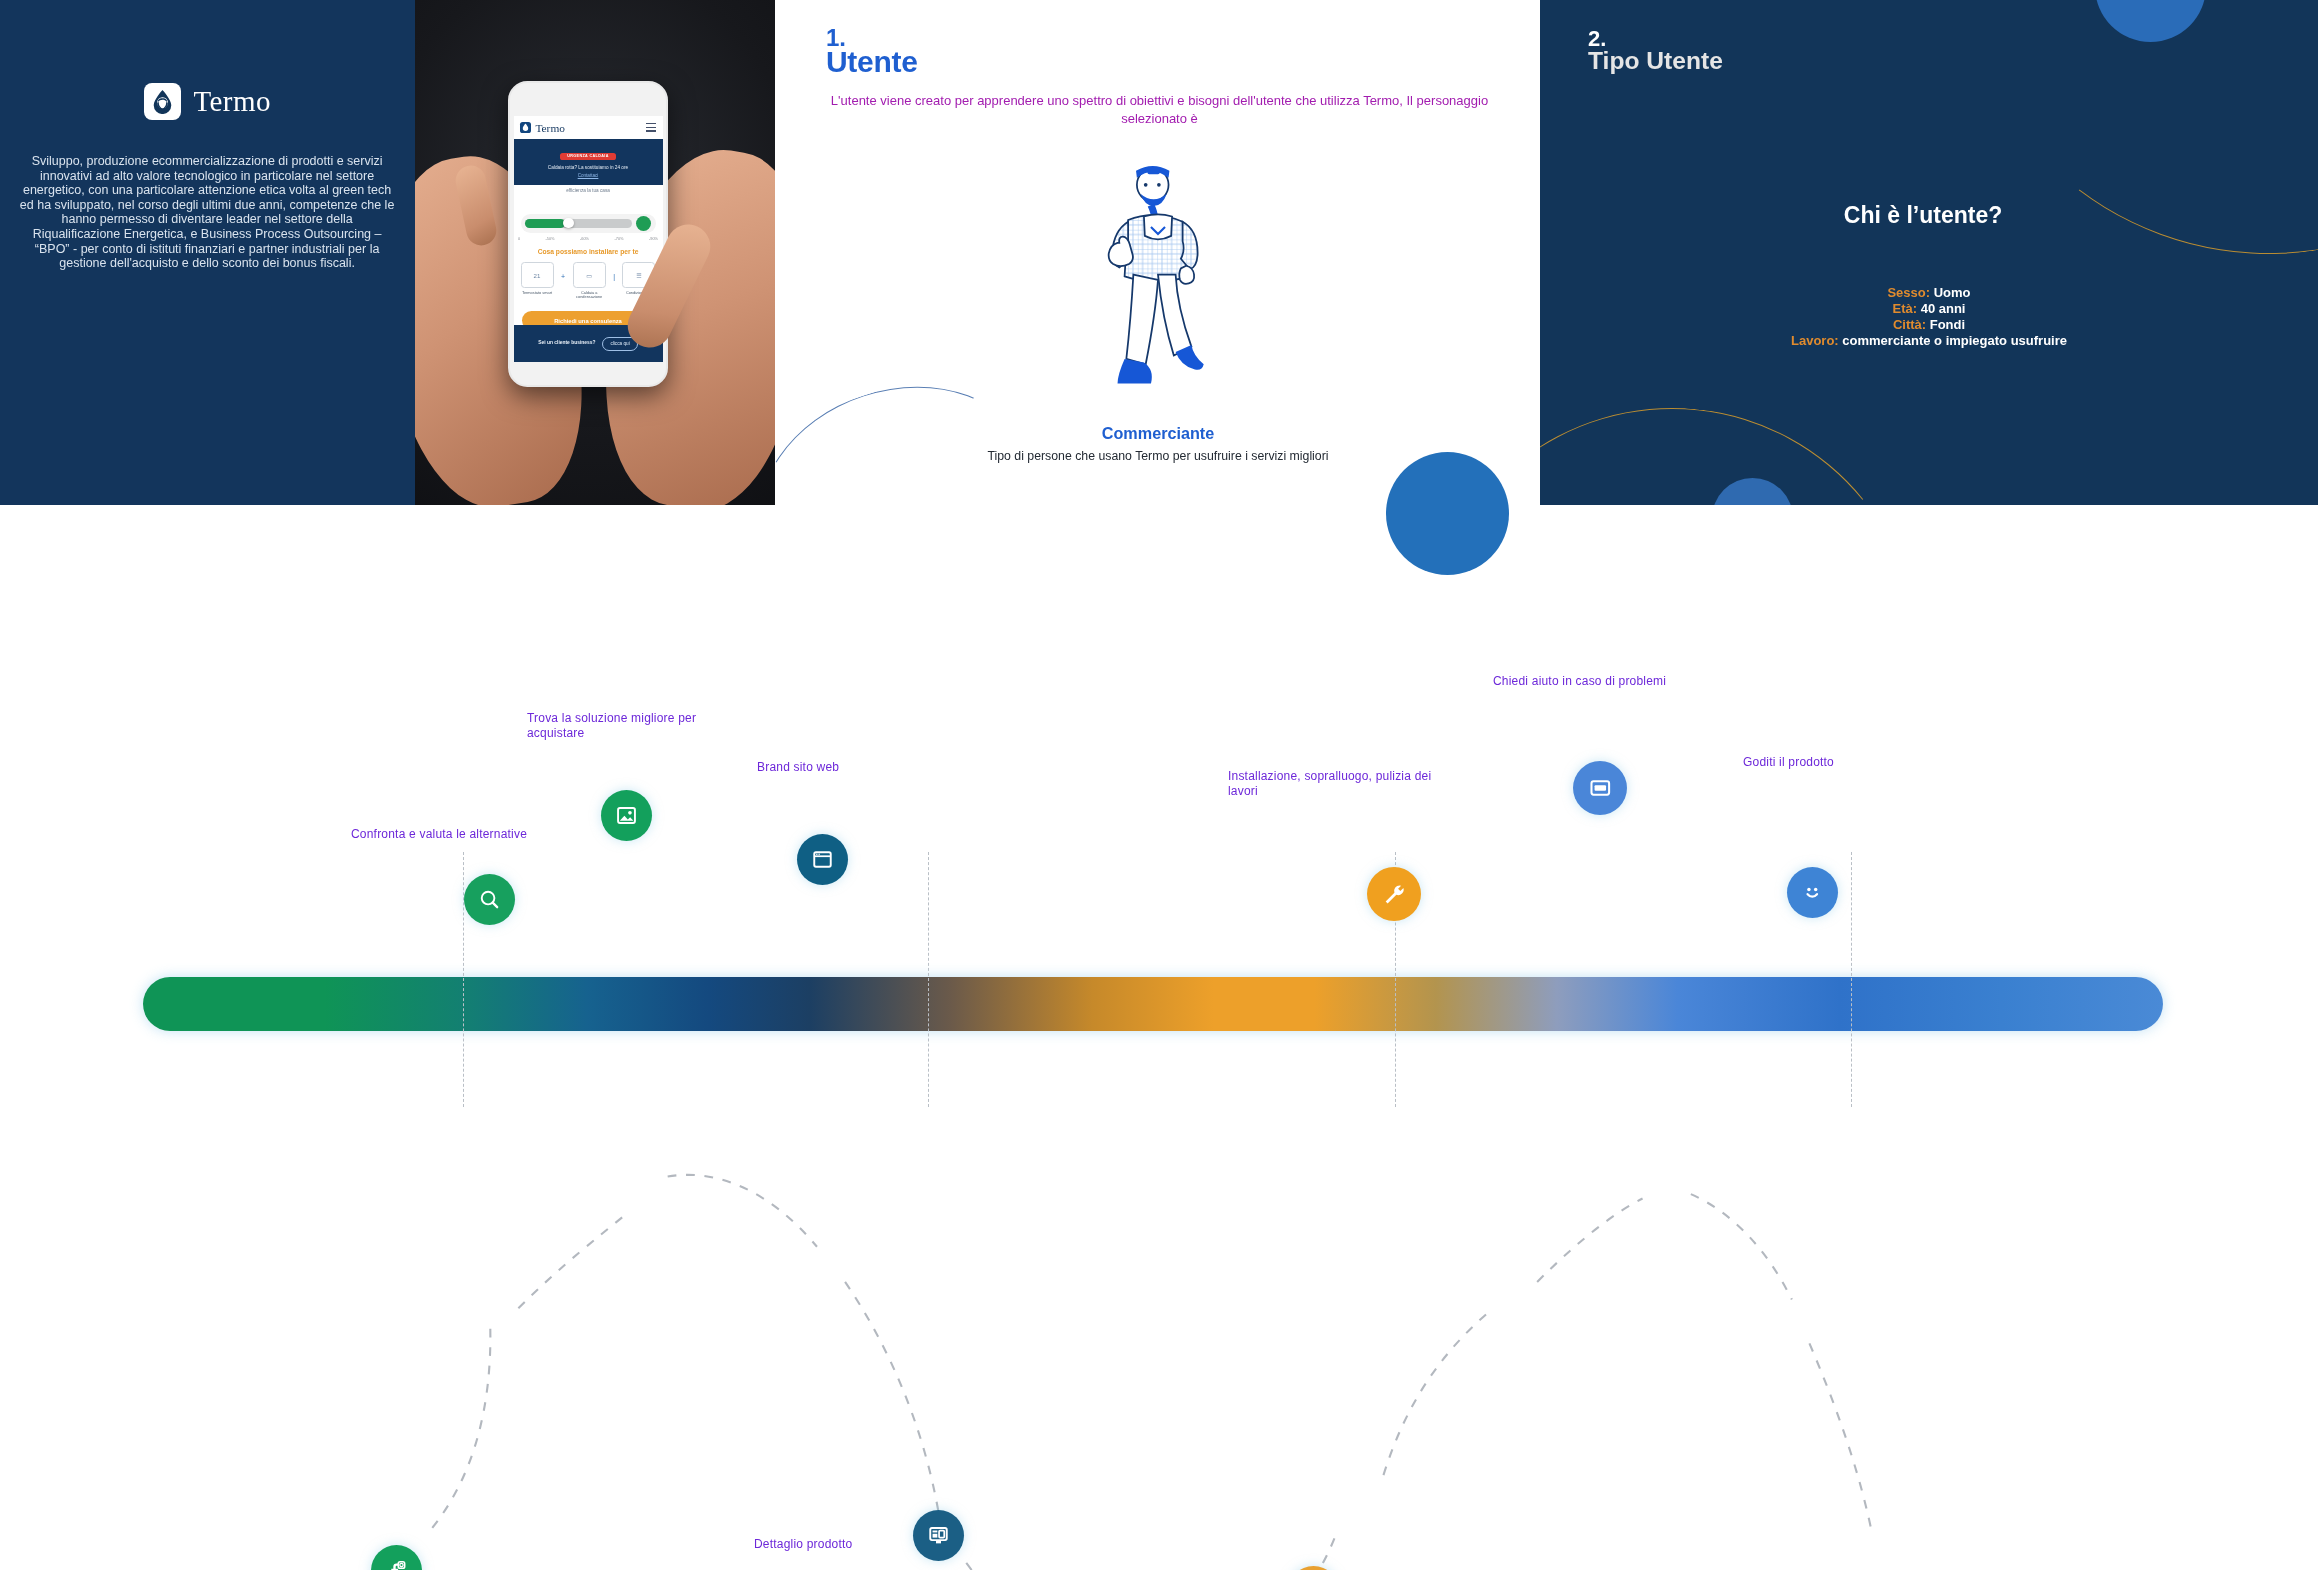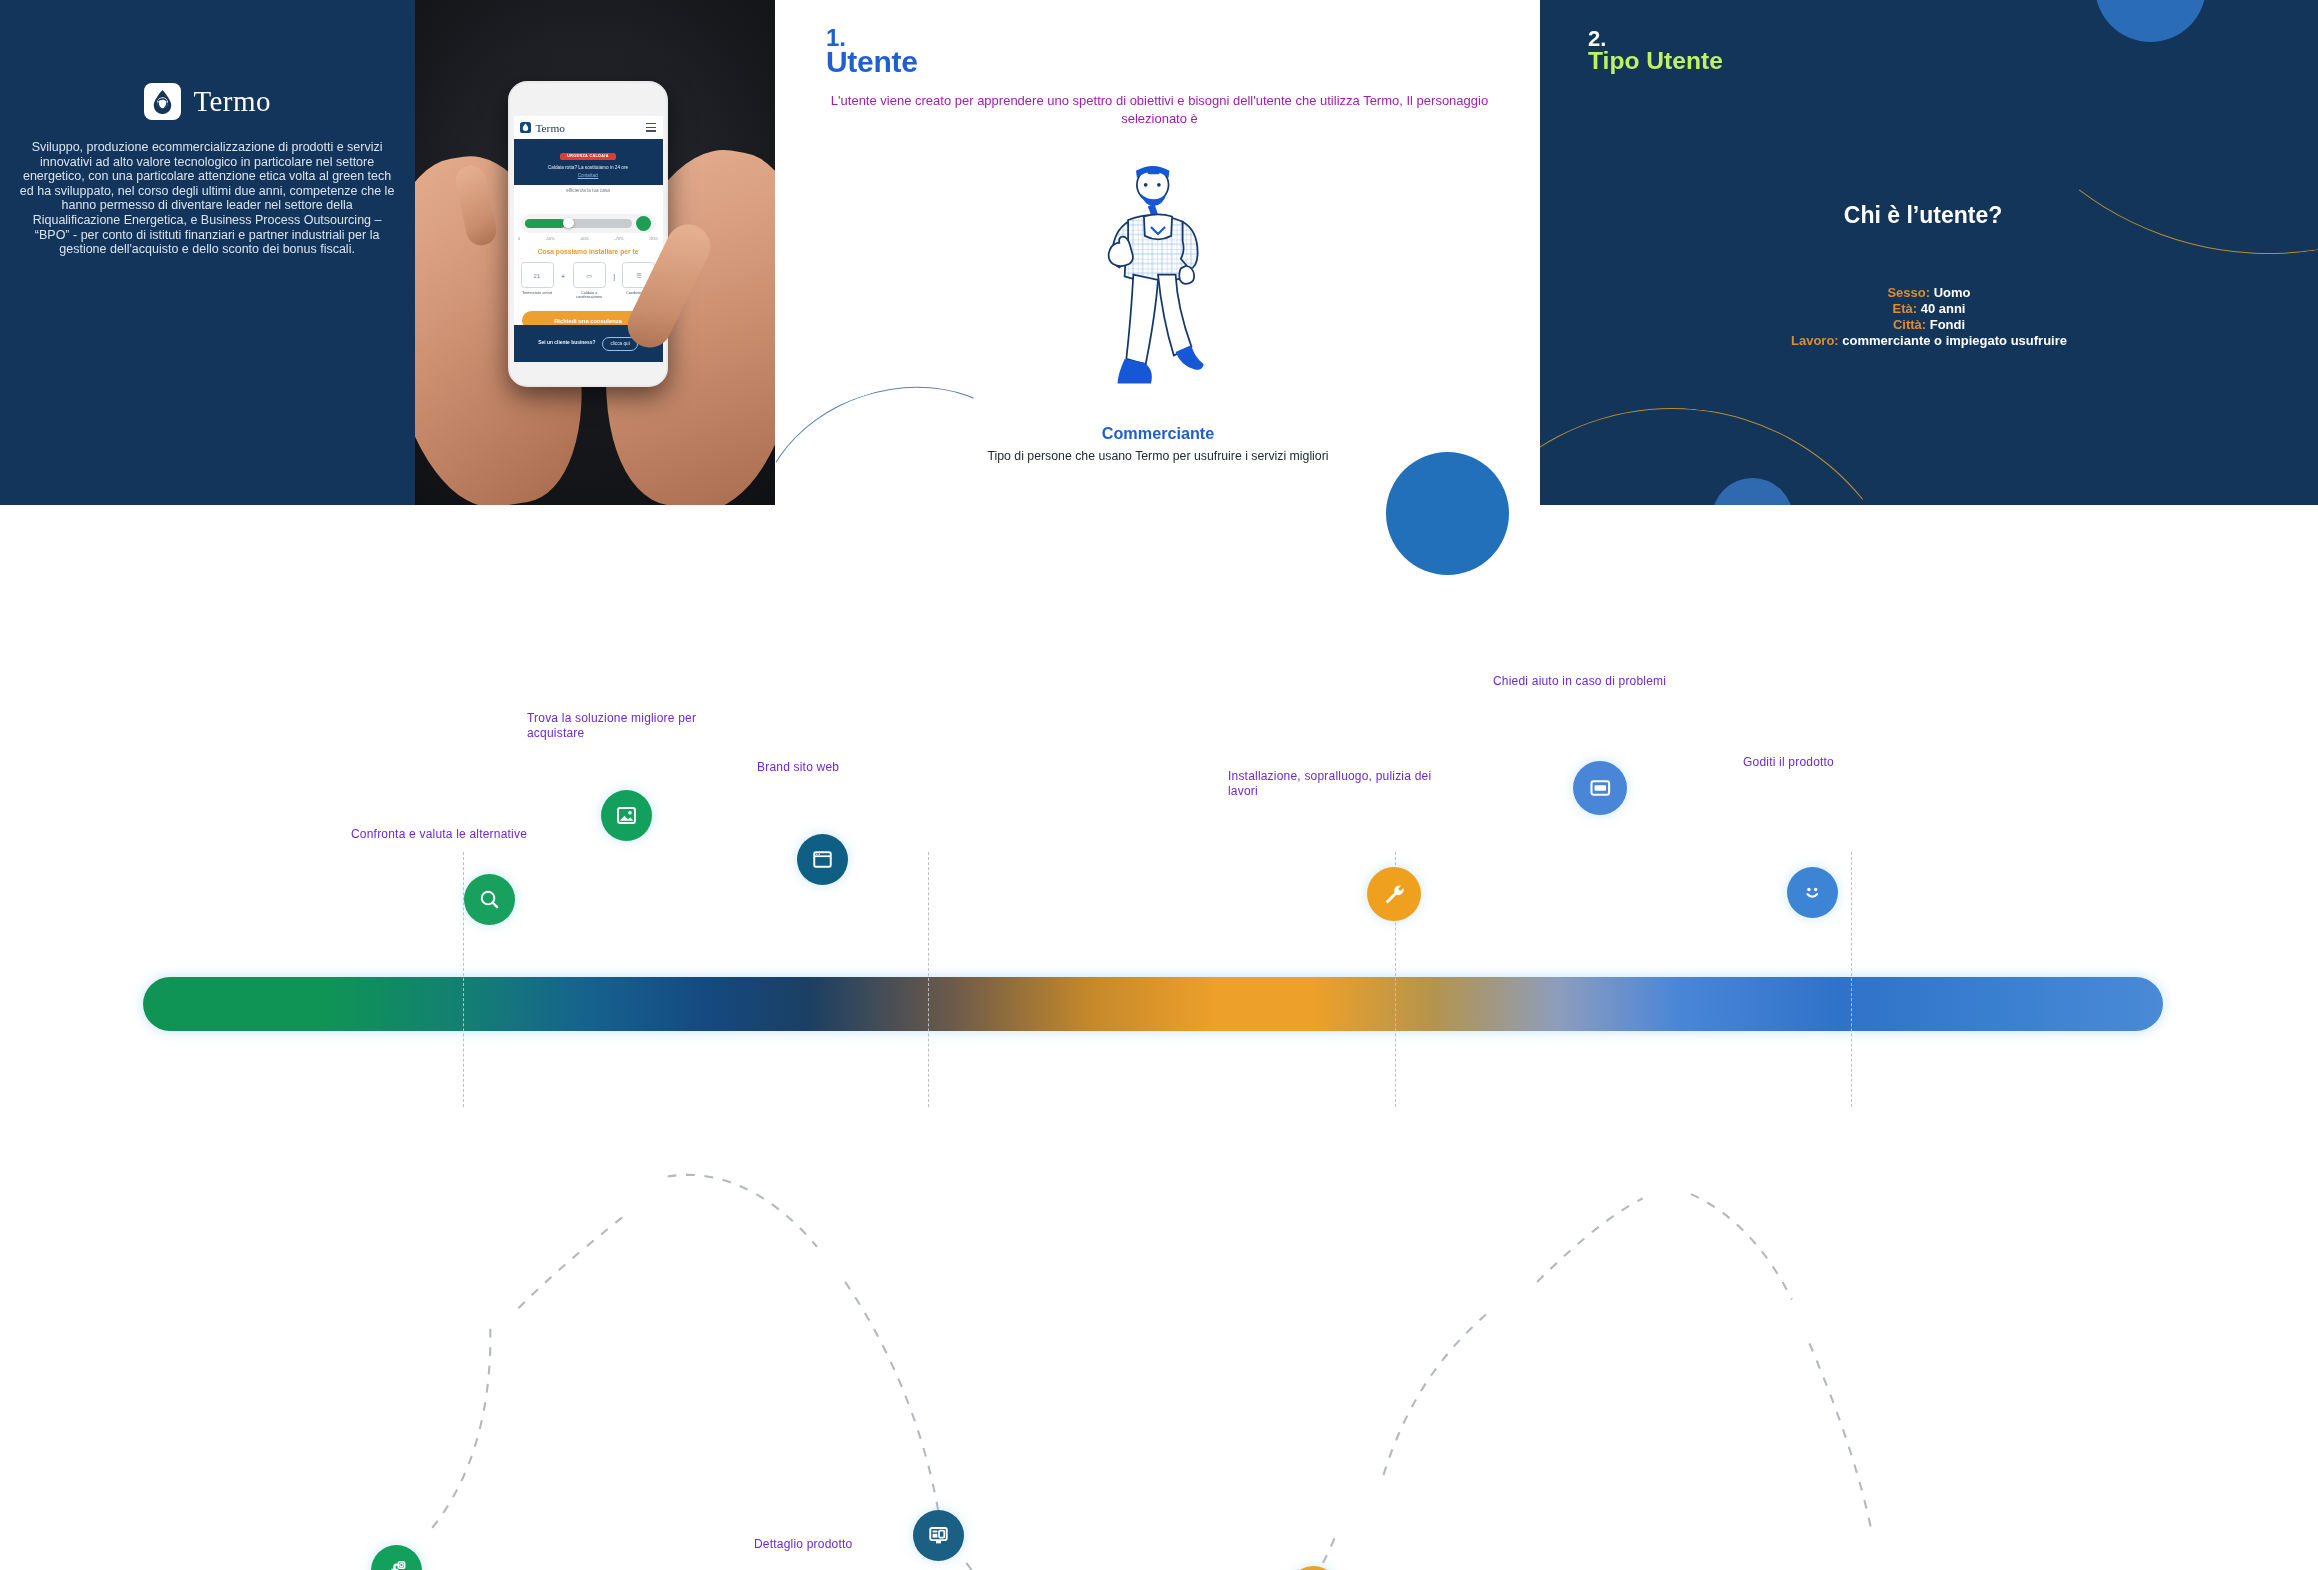--- a/index.html
+++ b/index.html
@@ -28,21 +28,21 @@
     width: 37px; height: 37px; border-radius: 8px; background: #ffffff;
     display: flex; align-items: center; justify-content: center;
     flex: 0 0 auto;
   }
   .brand-mark svg { display: block; }
   .brand-name {
     color: #ffffff; font-family: "Liberation Serif", serif;
     font-size: 29px; letter-spacing: 0.4px;
   }
   .brand-copy {
-    position: absolute; left: 17.6px; top: 140px; width: 379px;
+    position: absolute; left: 17.6px; top: 154px; width: 379px;
     color: #d9e3ee; font-size: 12.5px; line-height: 14.6px;
     text-align: center;
   }
 
   
   .panel-photo {
     position: absolute; left: 415px; top: 0; width: 360px; height: 505px;
     background: radial-gradient(120% 95% at 48% 38%, #2a2d33 0%, #17181c 48%, #0a0b0e 100%);
     overflow: hidden;
   }
@@ -140,21 +140,21 @@
   
   .panel-tipo {
     position: absolute; left: 1540px; top: 0; width: 778px; height: 505px;
     background: #123559; overflow: hidden;
   }
   .panel-tipo .sec-num {
     position:absolute; left:48px; top:28px; color:#ffffff;
     font-size:22px; font-weight:bold; line-height:21px;
   }
   .panel-tipo .sec-title {
-    position:absolute; left:48px; top:47px; color:#bef264;
+    position:absolute; left:48px; top:47px; color:#e5e5e5;
     font-size:24.6px; font-weight:bold; line-height:28px;
   }
   .tipo-q {
     position:absolute; left:0; right:12px; top:202px; text-align:center;
     color:#ffffff; font-size:23px; font-weight:bold;
   }
   .tipo-facts {
     position:absolute; left:50%; transform:translateX(-50%); top:285px; width:492px;
     text-align:center; color:#ffffff; font-size:13px; line-height:16px; font-weight:bold;
   }

